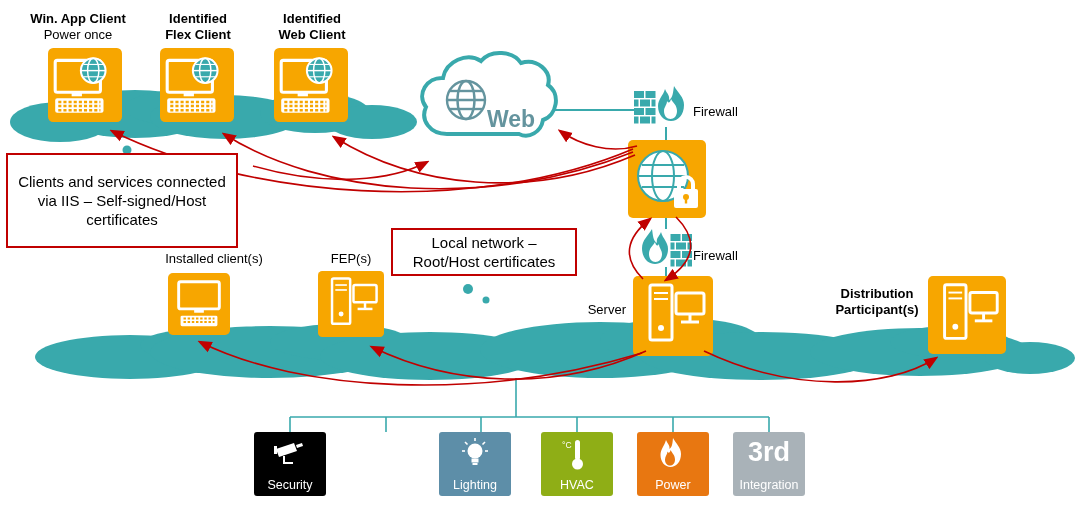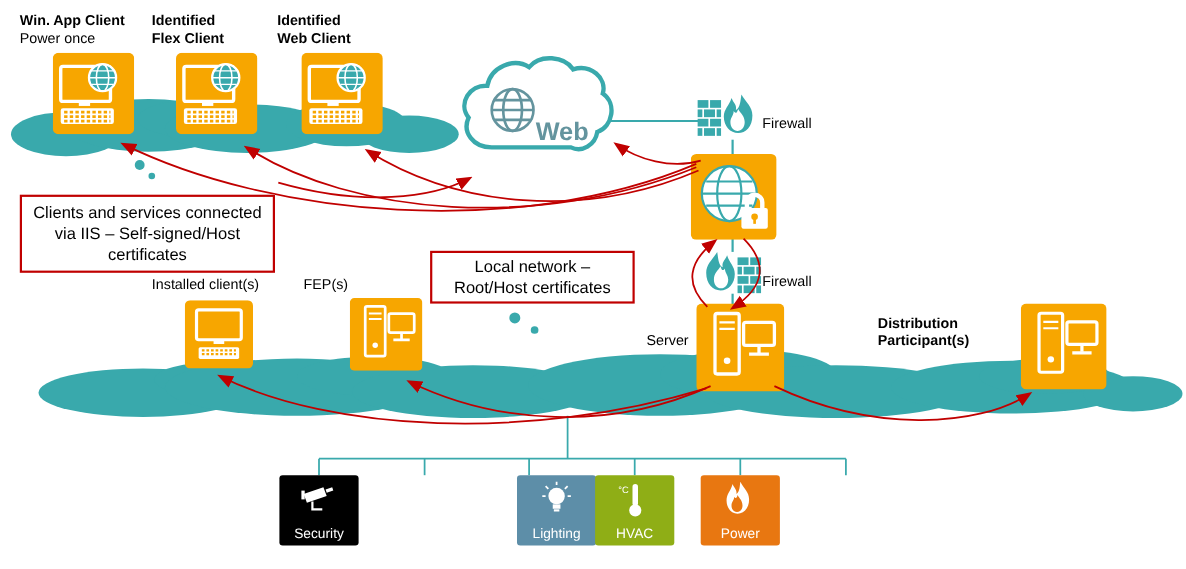--- a/index.html
+++ b/index.html
@@ -1,25 +1,25 @@
 <!DOCTYPE html>
 <html><head>
 <meta charset="utf-8">
 <style>
   html,body{margin:0;padding:0;background:#fff;}
   .canvas{position:relative;width:1078px;height:517px;background:#fff;overflow:hidden;
           font-family:"Liberation Sans",sans-serif;}
   .layer{position:absolute;left:0;top:0;}
   svg text{font-family:"Liberation Sans",sans-serif;}
-  .lbl{position:absolute;font-size:13px;color:#000;text-align:left;line-height:15.5px;}
+  .lbl{position:absolute;font-size:13px;color:#000;text-align:center;line-height:15.5px;}
   .b{font-weight:bold;}
   .rt{text-align:right;}
   .callout{position:absolute;border:2px solid #C00000;background:#fff;font-size:15px;
            line-height:19px;text-align:center;color:#000;}
-  .co1{left:18px;top:153px;width:228px;padding:5px 0;margin-top:24px;}
+  .co1{left:6px;top:153px;width:228px;padding:17px 0;}
   .co2{left:391px;top:228px;width:158px;padding:3px 12px;}
   .subsys{position:absolute;top:432px;width:72px;height:64px;border-radius:3px;color:#fff;}
   .subsys svg{position:absolute;top:4px;left:50%;transform:translateX(-50%);}
   .slbl{position:absolute;bottom:4px;left:0;width:100%;text-align:center;font-size:12.5px;}
   .big3{position:absolute;top:4px;width:100%;text-align:center;font-size:27px;font-weight:bold;line-height:32px;}
   .c0{background:#000000}.c1{background:#0F5E78}.c2{background:#5D8EA8}
   .c3{background:#8FAE16}.c4{background:#E87711}.c5{background:#A9B2B8}
 </style>
 </head>
 <body>
@@ -226,21 +226,21 @@
         <path d="M6 13 L24 7 L27 15 L9 21 Z"></path>
         <path d="M26 9 l6 -2 1 3 -6 2 z"></path>
         <rect x="4" y="10" width="3" height="8"></rect>
       </g>
       <path d="M14 20 v7 h9" stroke="#fff" stroke-width="2" fill="none"></path>
     </svg>
     <div class="slbl">Security</div>
   </div>
 
 
-  <div class="subsys c2" style="left:470px;">
+  <div class="subsys c2" style="left:439px;">
     <svg width="40" height="36" viewBox="0 0 40 36">
       <circle cx="20" cy="15" r="7.5" fill="#fff"></circle>
       <rect x="16.5" y="22.5" width="7" height="4" fill="#fff"></rect>
       <rect x="17.5" y="27" width="5" height="2" fill="#fff"></rect>
       <g stroke="#fff" stroke-width="1.6">
         <line x1="20" y1="2" x2="20" y2="5"></line>
         <line x1="10" y1="6" x2="12.5" y2="8.5"></line>
         <line x1="30" y1="6" x2="27.5" y2="8.5"></line>
         <line x1="7" y1="15" x2="10" y2="15"></line>
         <line x1="33" y1="15" x2="30" y2="15"></line>
@@ -259,14 +259,18 @@
   </div>
 
   <div class="subsys c4" style="left:637px;">
     <svg width="40" height="36" viewBox="0 0 40 36">
       <path d="M20 2 C23 8 28 11 28 18 C28 26 23 31 17.5 31 C12 31 7.5 26 7.5 19 C7.5 13 11.5 10 13 4 C14.5 8 17 9 16.5 13 C19.5 11 19.5 6 20 2 Z" fill="#fff"></path>
       <path d="M17.5 14 C19 17 22 19 22 23.5 C22 27.5 19.5 29.5 17 29.5 C14.5 29.5 12 27.5 12 23.5 C12 20 14.5 18.5 14.5 15.5 C15.5 17.5 17 17 17.5 14 Z" fill="#E87711"></path>
     </svg>
     <div class="slbl">Power</div>
   </div>
 
+  <div class="subsys c5" style="left:733px;">
+    <div class="big3">3rd</div>
+    <div class="slbl">Integration</div>
+  </div>
 
 </div>
 
 </body></html>

